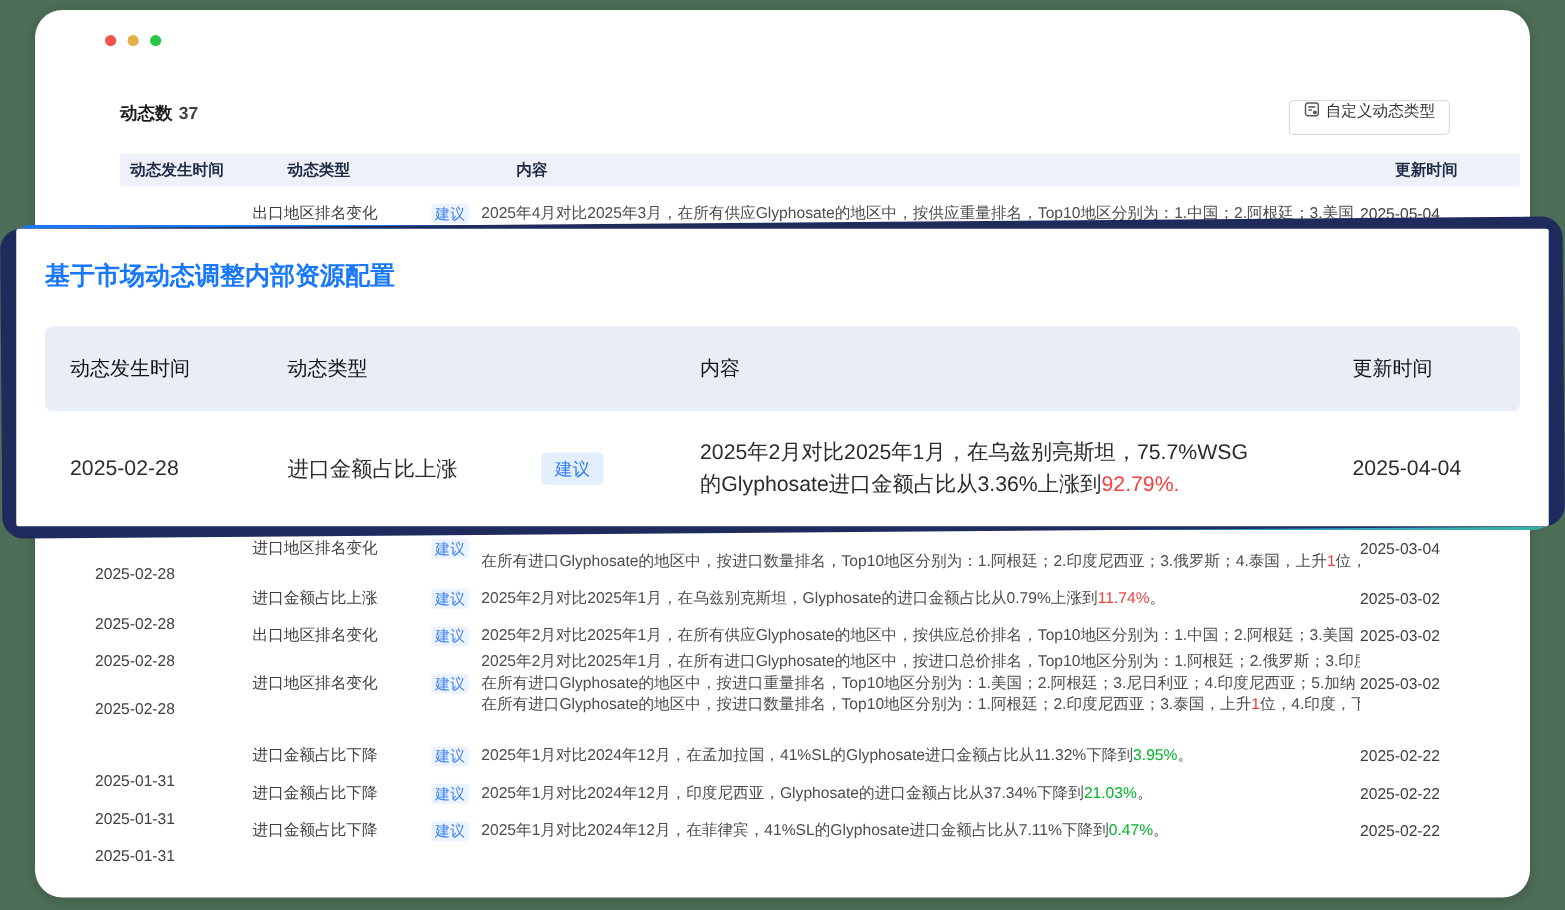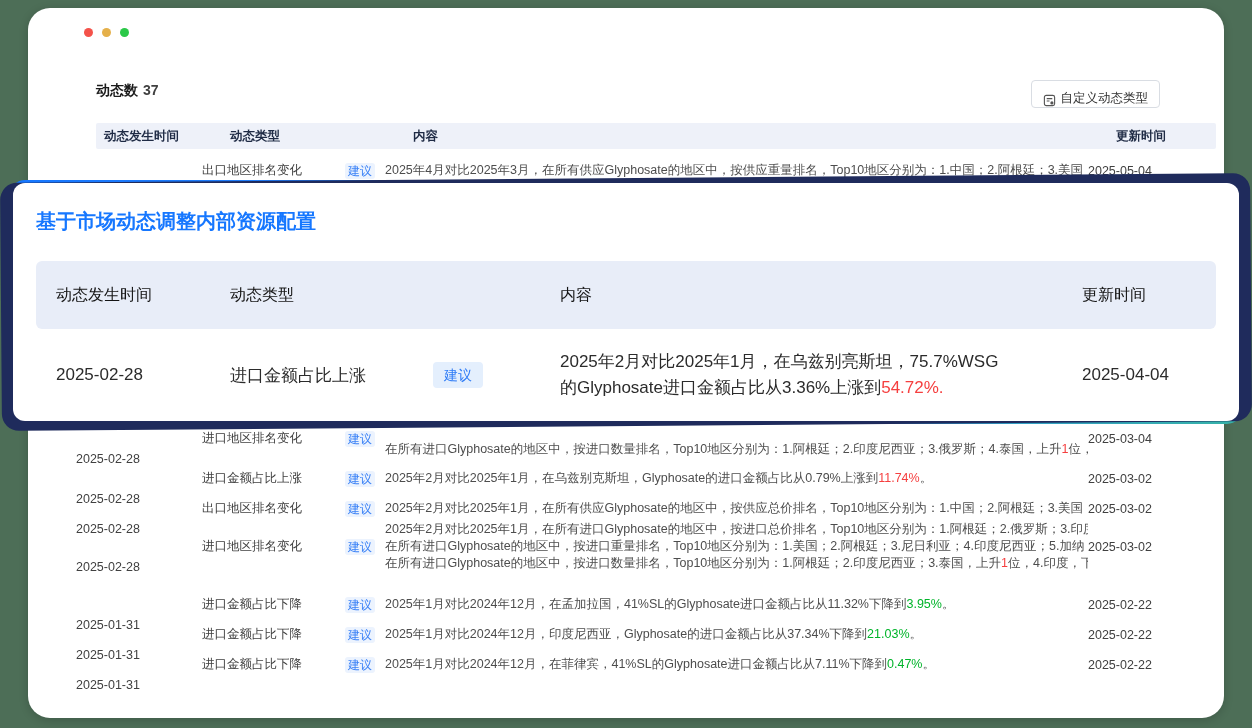--- a/index.html
+++ b/index.html
@@ -10,21 +10,21 @@
   
   .window { position:absolute; left:28px; top:8px; width:1196px; height:710px;
     background:#ffffff; border-radius:22px; box-shadow:0 2px 10px rgba(0,0,0,.18); }
   .traffic { position:absolute; left:56px; top:20px; display:flex; gap:9px; }
   .traffic .dot { width:9px; height:9px; border-radius:50%; }
 
   .stats { position:absolute; left:68px; top:74px; font-size:14px; font-weight:700; color:#1c1c1c; }
   .stats .num { color:#404040; margin-left:5px; }
 
   .custom-btn { position:absolute; top:72px; right:64px; height:28px; padding:0 11px;
-    display:flex; align-items:flex-end; gap:5px; background:#fff; border:1px solid #d9dde3;
+    display:flex; align-items:flex-start; gap:5px; background:#fff; border:1px solid #d9dde3;
     border-radius:4px; font-size:12.5px; color:#333; cursor:pointer; }
   .custom-btn svg { display:block; }
 
   
   .bg-header, .bg-row { position:absolute; left:68px; width:1120px;
     display:grid; grid-template-columns:126px 143px 30px 713px 96px;
     align-items:center; padding-left:8px; z-index:1; }
   .bg-header { top:115px; height:26px; background:#eef1f9; border-radius:2px;
     font-size:12.5px; font-weight:700; color:#1f2b45; }
   .bg-header .hc-content { padding-left:10px; }
@@ -46,21 +46,21 @@
   .bg-row-7 { top:637px; height:30px; }
   .seg-red { color:#f53f3f; }
   .seg-green { color:#00b42a; }
 
   
   .overlay { position:absolute; left:10px; top:180px; width:1232px; height:244px;
     padding:3px; border-radius:15px; z-index:10;
     background:linear-gradient(90deg,#1677ff 0%,#2f86f0 55%,#36b3a8 100%); }
   .overlay::before { content:""; position:absolute; inset:-2px -9px; z-index:-1;
     background:#1f2b5c; border-radius:17px; transform:rotate(-0.45deg); }
-  .overlay-inner { width:100%; height:100%; background:#fff; border-radius:12px;
+  .overlay-inner { width:100%; height:100%; background:#fff; border-radius:2px;
     padding:24px 23px 0; overflow:hidden; }
   .overlay-title { font-size:20px; line-height:28px; font-weight:700; color:#1677ff; }
   .ov-header { margin-top:26px; height:68px; background:#e8edf8; border-radius:6px;
     display:grid; grid-template-columns:174px 330px 522px auto; align-items:center;
     padding-left:20px; font-size:16px; color:#141414; font-weight:500; }
   .ov-row { height:92px; display:grid; grid-template-columns:174px 330px 522px auto;
     align-items:center; padding-left:20px; font-size:17px; color:#2b2b2b; }
   .ov-type-wrap { display:flex; align-items:center; }
   .ov-tag { margin-left:auto; margin-right:77px; font-size:14px; color:#2f7cf6;
     background:#e4effd; border-radius:4px; padding:5px 11px; line-height:16px; }
@@ -202,18 +202,18 @@
       <div>更新时间</div>
     </div>
     <div class="ov-row">
       <div>2025-02-28</div>
       <div class="ov-type-wrap">
         <span>进口金额占比上涨</span>
         <span class="ov-tag">建议</span>
       </div>
       <div class="ov-content">
         <div>2025年2月对比2025年1月，在乌兹别亮斯坦，75.7%WSG</div>
-        <div><span>的Glyphosate进口金额占比从3.36%上涨到</span><span class="seg-red">54.72%.</span></div>
+        <div><span>的Glyphosate进口金额占比从3.36%上涨到</span><span class="seg-red">92.79%.</span></div>
       </div>
       <div>2025-04-04</div>
     </div>
   </div>
 </div>
 
 </body></html>

